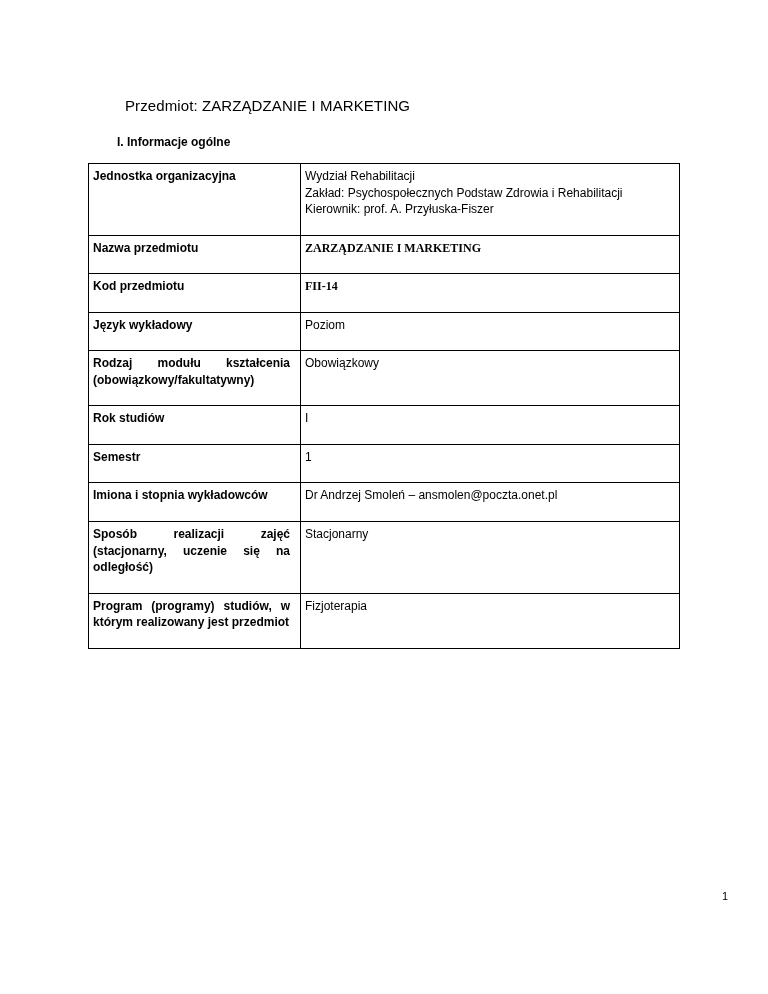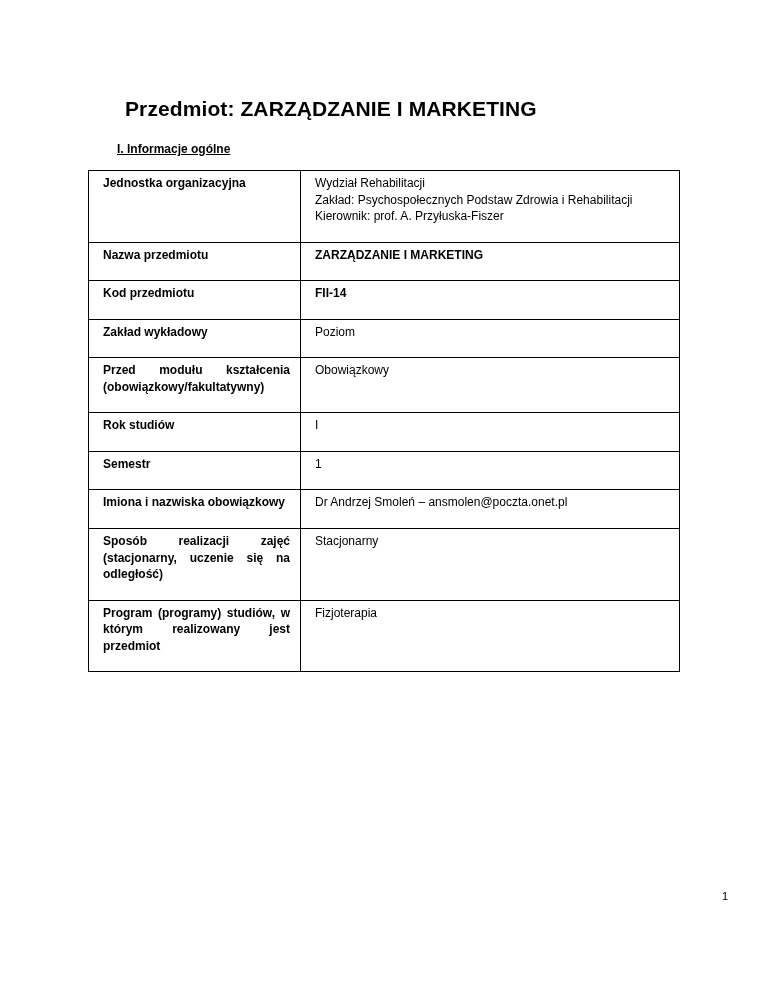--- a/index.html
+++ b/index.html
@@ -12,53 +12,52 @@
     background: #ffffff;
     font-family: "Liberation Sans", sans-serif;
     color: #000;
     overflow: hidden;
   }
   .content {
     padding: 97px 88px 0 88px;
   }
   .doc-title {
     margin: 0 0 0 37px;
-    font-size: 21px;
-    font-weight: bold;
+    font-size: 15px;
+    font-weight: normal;
     letter-spacing: 0.1px;
   }
   .section-heading {
     margin: 21px 0 0 29px;
     font-size: 12px;
     font-weight: bold;
-    text-decoration: underline;
   }
   table.info-table {
     border-collapse: collapse;
     width: 100%;
     margin-top: 14px;
     font-size: 12px;
     line-height: 1.38;
     table-layout: fixed;
   }
   table.info-table td {
     border: 1px solid #000;
     vertical-align: top;
-    padding: 4px 10px 17px 14px;
+    padding: 4px 10px 17px 4px;
   }
   td.label-cell {
     width: 212px;
     font-weight: bold;
     text-align: justify;
   }
   td.value-cell {
     text-align: justify;
     margin-left: 43px;
   }
-  td.value-cell.bold { font-weight: bold; }
+  td.value-cell.bold { font-weight: bold; font-family: Liberation Serif, serif; }
   .page-number {
     position: absolute;
     right: 40px;
     bottom: 92px;
     font-size: 11px;
     color: #000;
   }
 </style>
 </head>
 <body>
@@ -90,29 +89,29 @@
           <tr>
     <td class="label-cell">
       <span>Kod przedmiotu</span>
     </td>
     <td class="value-cell bold">
               <div>FII-14</div>
             </td>
   </tr>
           <tr>
     <td class="label-cell">
-      <span>Zakład wykładowy</span>
+      <span>Język wykładowy</span>
     </td>
     <td class="value-cell">
               <div>Poziom</div>
             </td>
   </tr>
           <tr>
     <td class="label-cell">
-      <span>Przed modułu kształcenia (obowiązkowy/fakultatywny)</span>
+      <span>Rodzaj modułu kształcenia (obowiązkowy/fakultatywny)</span>
     </td>
     <td class="value-cell">
               <div>Obowiązkowy</div>
             </td>
   </tr>
           <tr>
     <td class="label-cell">
       <span>Rok studiów</span>
     </td>
     <td class="value-cell">
@@ -122,21 +121,21 @@
           <tr>
     <td class="label-cell">
       <span>Semestr</span>
     </td>
     <td class="value-cell">
               <div>1</div>
             </td>
   </tr>
           <tr>
     <td class="label-cell">
-      <span>Imiona i nazwiska obowiązkowy</span>
+      <span>Imiona i stopnia wykładowców</span>
     </td>
     <td class="value-cell">
               <div>Dr Andrzej Smoleń – ansmolen@poczta.onet.pl</div>
             </td>
   </tr>
           <tr>
     <td class="label-cell">
       <span>Sposób realizacji zajęć (stacjonarny, uczenie się na odległość)</span>
     </td>
     <td class="value-cell">

